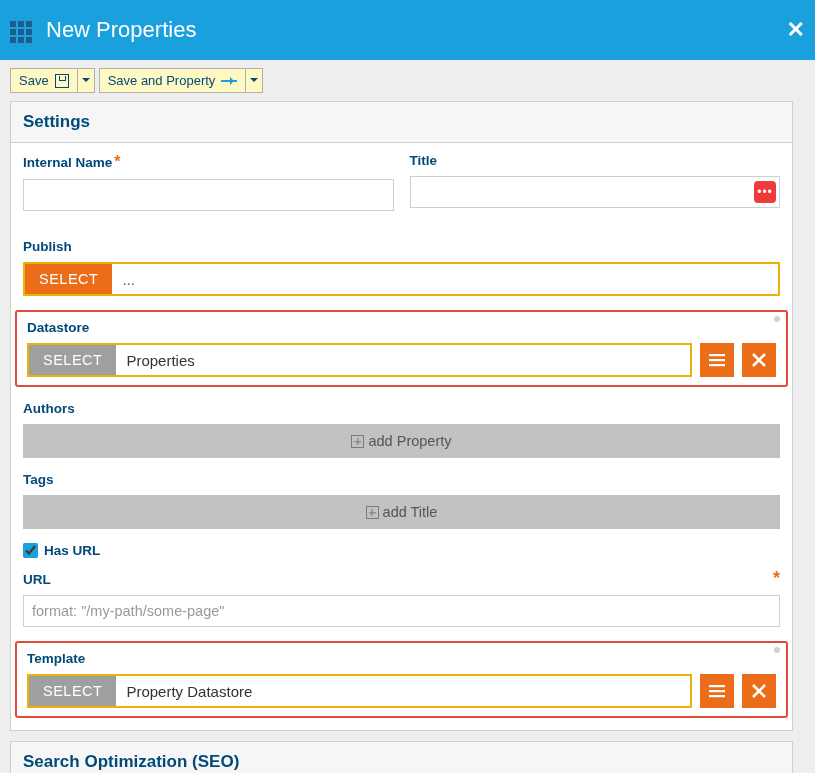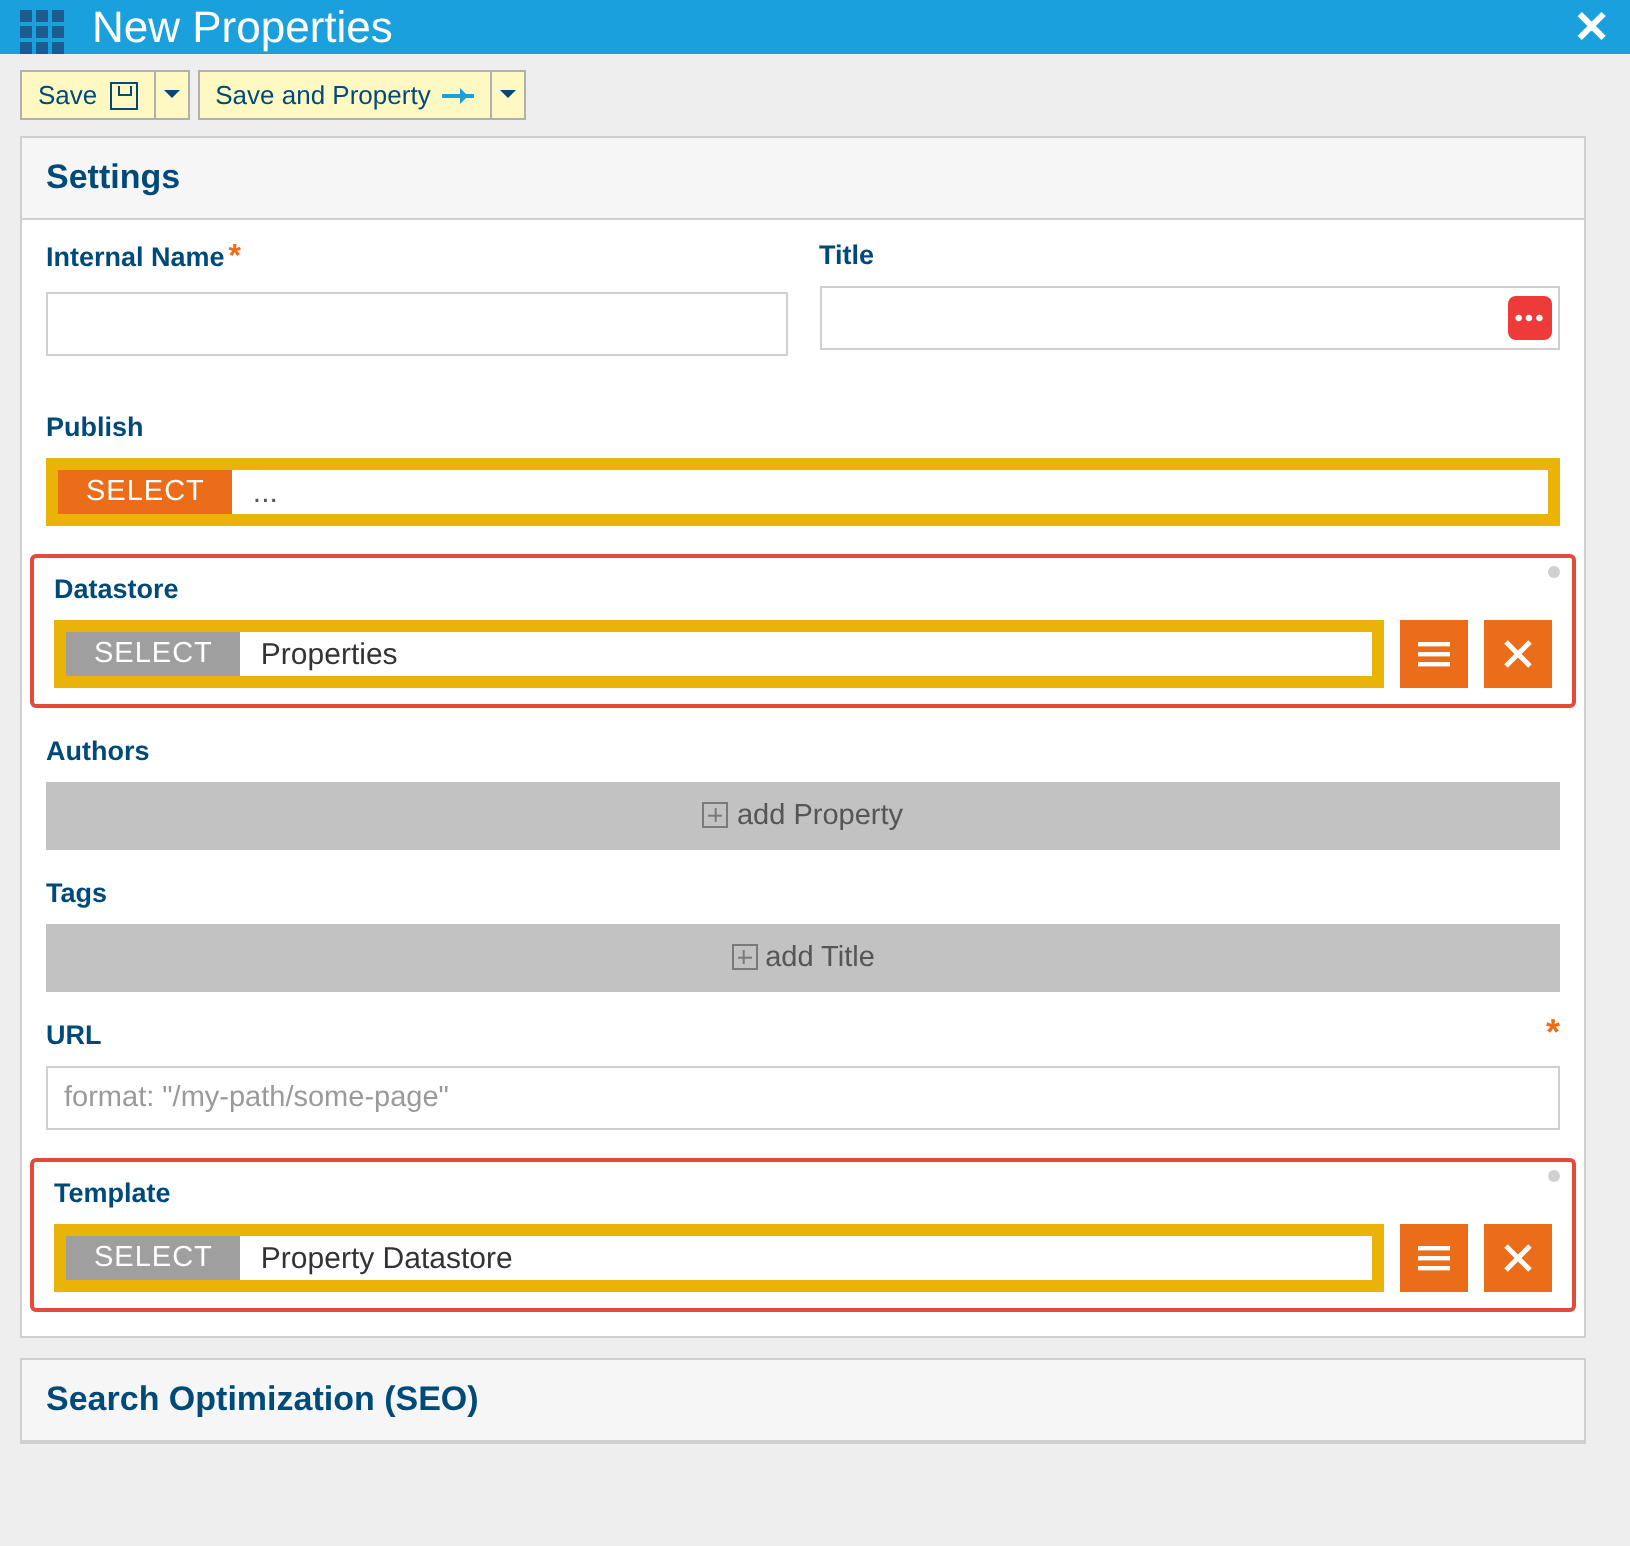--- a/index.html
+++ b/index.html
@@ -1,18 +1,18 @@
 <!DOCTYPE html>
 <html><head>
 <meta charset="utf-8">
 <style>
 * { box-sizing: border-box; margin: 0; padding: 0; font-family: "Segoe UI", Arial, sans-serif; }
 body { background: #eeeeee; width: 815px; height: 773px; overflow: hidden; }
 
-.header { background: #19a0dd; height: 27px; display: flex; align-items: center; padding: 0 10px; color: #fff; }
+.header { background: #19a0dd; height: 60px; display: flex; align-items: center; padding: 0 10px; color: #fff; }
 .header .grid-icon { display: flex; flex-wrap: wrap; width: 24px; height: 18px; gap: 2px; margin-right: 12px; }
 .header .grid-icon span { width: 6px; height: 6px; background: #1d5b8e; }
 .header .title { font-size: 22px; font-weight: 400; flex: 1; }
 .header .close { font-size: 22px; font-weight: bold; cursor: pointer; }
 
 .toolbar { padding: 8px 10px; display: flex; gap: 4px; }
 .btn-grp { display: flex; }
 .btn { background: #fef9c3; border: 1px solid #b0b0b0; color: #004a7a; font-size: 13px; padding: 4px 8px; display: flex; align-items: center; gap: 6px; cursor: pointer; }
 .btn.drop { padding: 4px 4px; border-left: none; }
 .btn .save-icon { width: 14px; height: 14px; border: 1.5px solid #004a7a; position: relative; }
@@ -29,21 +29,21 @@
 .col { flex: 1; min-width: 0; }
 
 label.fld { display: block; color: #004a7a; font-weight: 700; font-size: 13.5px; margin-bottom: 8px; }
 label.fld .req { color: #ec6d19; margin-left: 2px; font-size: 16px; }
 
 .input { width: 100%; border: 1px solid #cfcfcf; height: 32px; padding: 0 8px; font-size: 14.5px; color: #333; background:#fff; }
 .input::placeholder { color: #9a9a9a; }
 .input-wrap { position: relative; }
 .input-wrap .dots-btn { position: absolute; right: 4px; top: 5px; width: 22px; height: 22px; background: #ef3a3a; border-radius: 4px; display:flex; align-items:center; justify-content:center; color:#fff; font-size:12px; cursor:pointer; letter-spacing:1px; }
 
-.select-row { display: flex; border: 6px solid #eab308; height: 34px; align-items:stretch; }
+.select-row { display: flex; border: 2px solid #eab308; height: 34px; align-items:stretch; }
 .select-btn { background: #ec6d19; color: #fff; font-weight: 500; font-size: 14.5px; letter-spacing: .5px; padding: 0 14px; display:flex; align-items:center; cursor:pointer; }
 .select-btn.gray { background: #9f9f9f; }
 .select-val { flex:1; padding: 0 10px; display:flex; align-items:center; font-size:15px; color:#333; }
 .select-val.placeholder { color:#555; }
 
 .pick-row { display:flex; gap:8px; align-items:stretch; }
 .pick-row .select-row { flex:1; }
 .sq-btn { width:34px; height:34px; background:#ec6d19; color:#fff; display:flex; align-items:center; justify-content:center; cursor:pointer; }
 .sq-btn svg { width:16px; height:16px; fill:#fff; }
 
@@ -161,20 +161,24 @@
       </div>
     </div>
 
     <div class="field-block">
       <label class="fld">Tags</label>
       <div class="add-bar">
         <span class="plus"></span><span>add Title</span>
       </div>
     </div>
 
+    <div class="chk-row">
+      <input type="checkbox" class="chk" checked="" style="">
+      <span class="chk-label">Has URL</span>
+    </div>
 
     <div class="field-block url-block">
       <span class="req-float">*</span>
       <label class="fld">URL</label>
       <input class="input" placeholder="format: &quot;/my-path/some-page&quot;" style="">
     </div>
 
     <div class="hl-section" style="margin-bottom:2px">
       <div class="corner-dot"></div>
       <label class="fld">Template</label>

